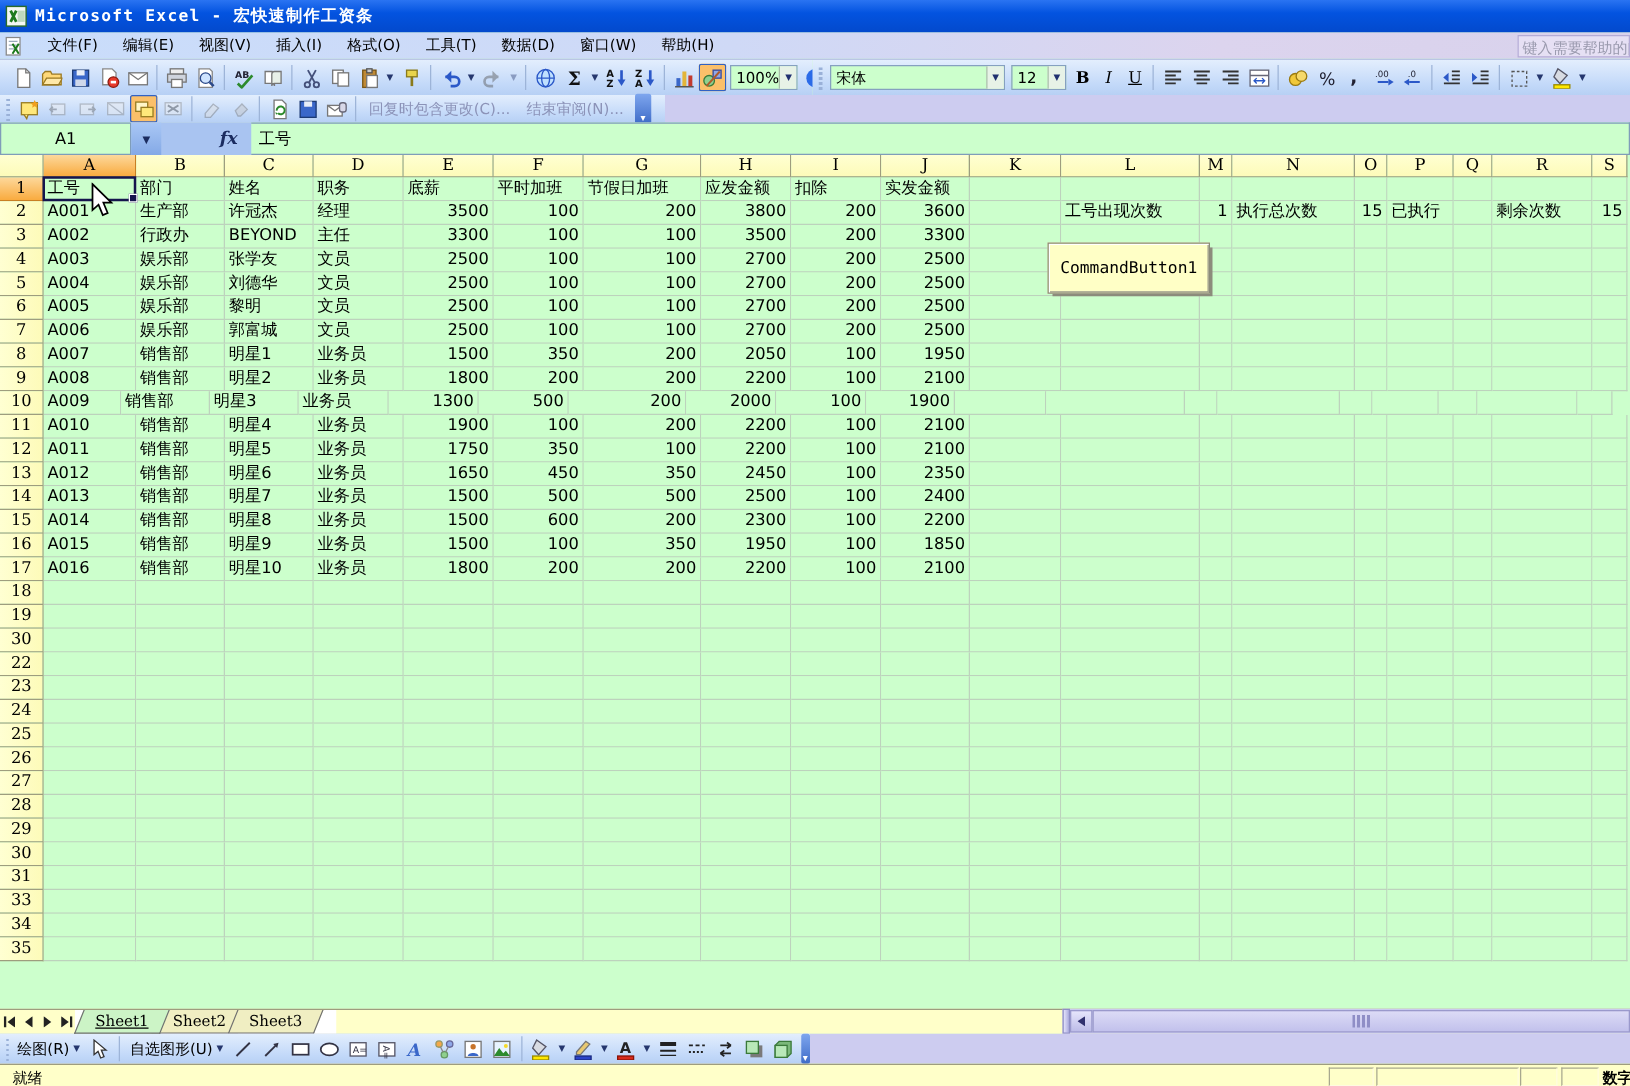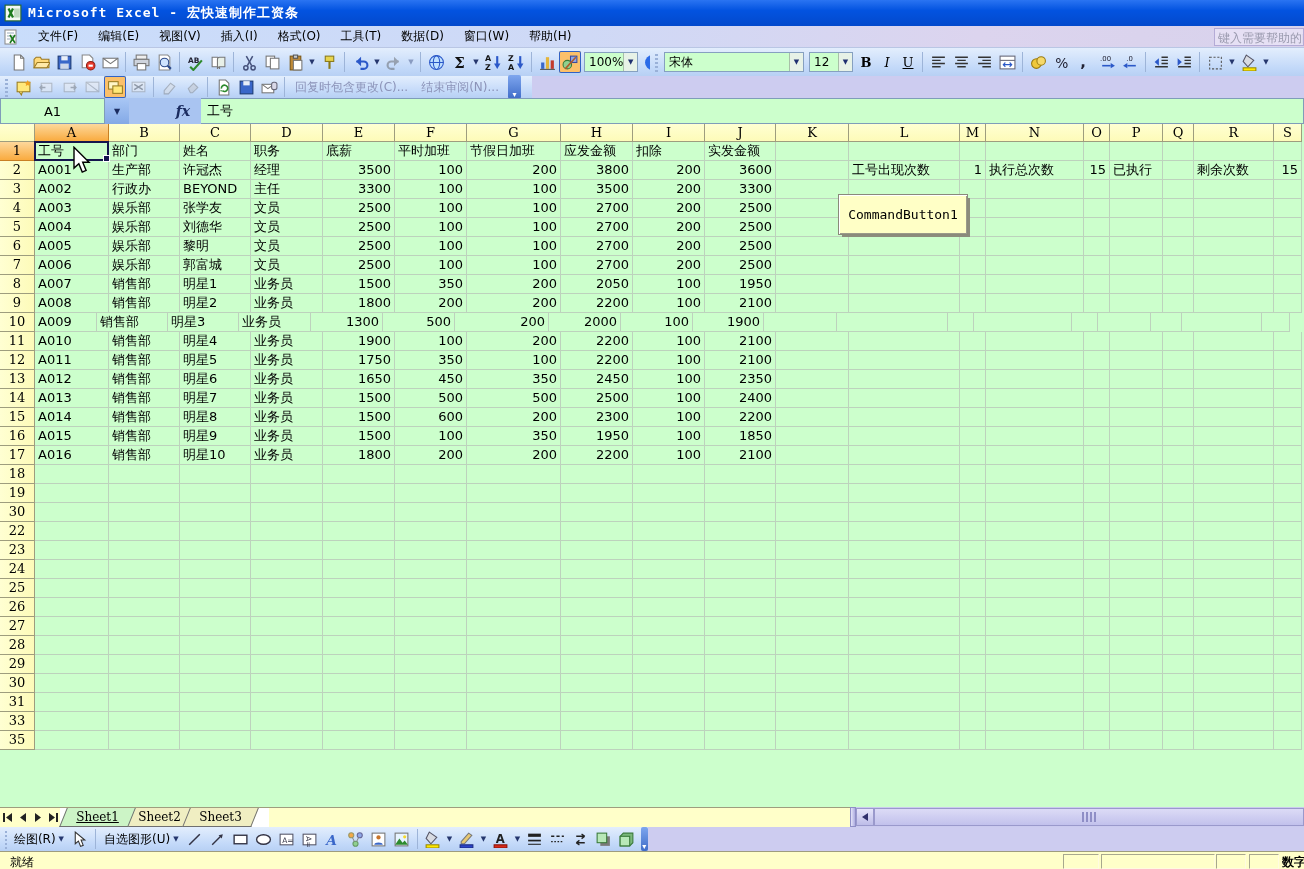--- a/index.html
+++ b/index.html
@@ -1205,20 +1205,42 @@
         <div class="cell" style="width: 111px;"></div>
         <div class="cell" style="width: 26px;"></div>
         <div class="cell" style="width: 98px;"></div>
         <div class="cell" style="width: 26px;"></div>
         <div class="cell" style="width: 53px;"></div>
         <div class="cell" style="width: 31px;"></div>
         <div class="cell" style="width: 80px;"></div>
         <div class="cell" style="width: 28px;"></div>
       </div>
       <div class="grow">
+        <div class="gut">34</div>
+        <div class="cell" style="width: 74px;"></div>
+        <div class="cell" style="width: 71px;"></div>
+        <div class="cell" style="width: 71px;"></div>
+        <div class="cell" style="width: 72px;"></div>
+        <div class="cell" style="width: 72px;"></div>
+        <div class="cell" style="width: 72px;"></div>
+        <div class="cell" style="width: 94px;"></div>
+        <div class="cell" style="width: 72px;"></div>
+        <div class="cell" style="width: 72px;"></div>
+        <div class="cell" style="width: 71px;"></div>
+        <div class="cell" style="width: 73px;"></div>
+        <div class="cell" style="width: 111px;"></div>
+        <div class="cell" style="width: 26px;"></div>
+        <div class="cell" style="width: 98px;"></div>
+        <div class="cell" style="width: 26px;"></div>
+        <div class="cell" style="width: 53px;"></div>
+        <div class="cell" style="width: 31px;"></div>
+        <div class="cell" style="width: 80px;"></div>
+        <div class="cell" style="width: 28px;"></div>
+      </div>
+      <div class="grow">
         <div class="gut">35</div>
         <div class="cell" style="width: 74px;"></div>
         <div class="cell" style="width: 71px;"></div>
         <div class="cell" style="width: 71px;"></div>
         <div class="cell" style="width: 72px;"></div>
         <div class="cell" style="width: 72px;"></div>
         <div class="cell" style="width: 72px;"></div>
         <div class="cell" style="width: 94px;"></div>
         <div class="cell" style="width: 72px;"></div>
         <div class="cell" style="width: 72px;"></div>

